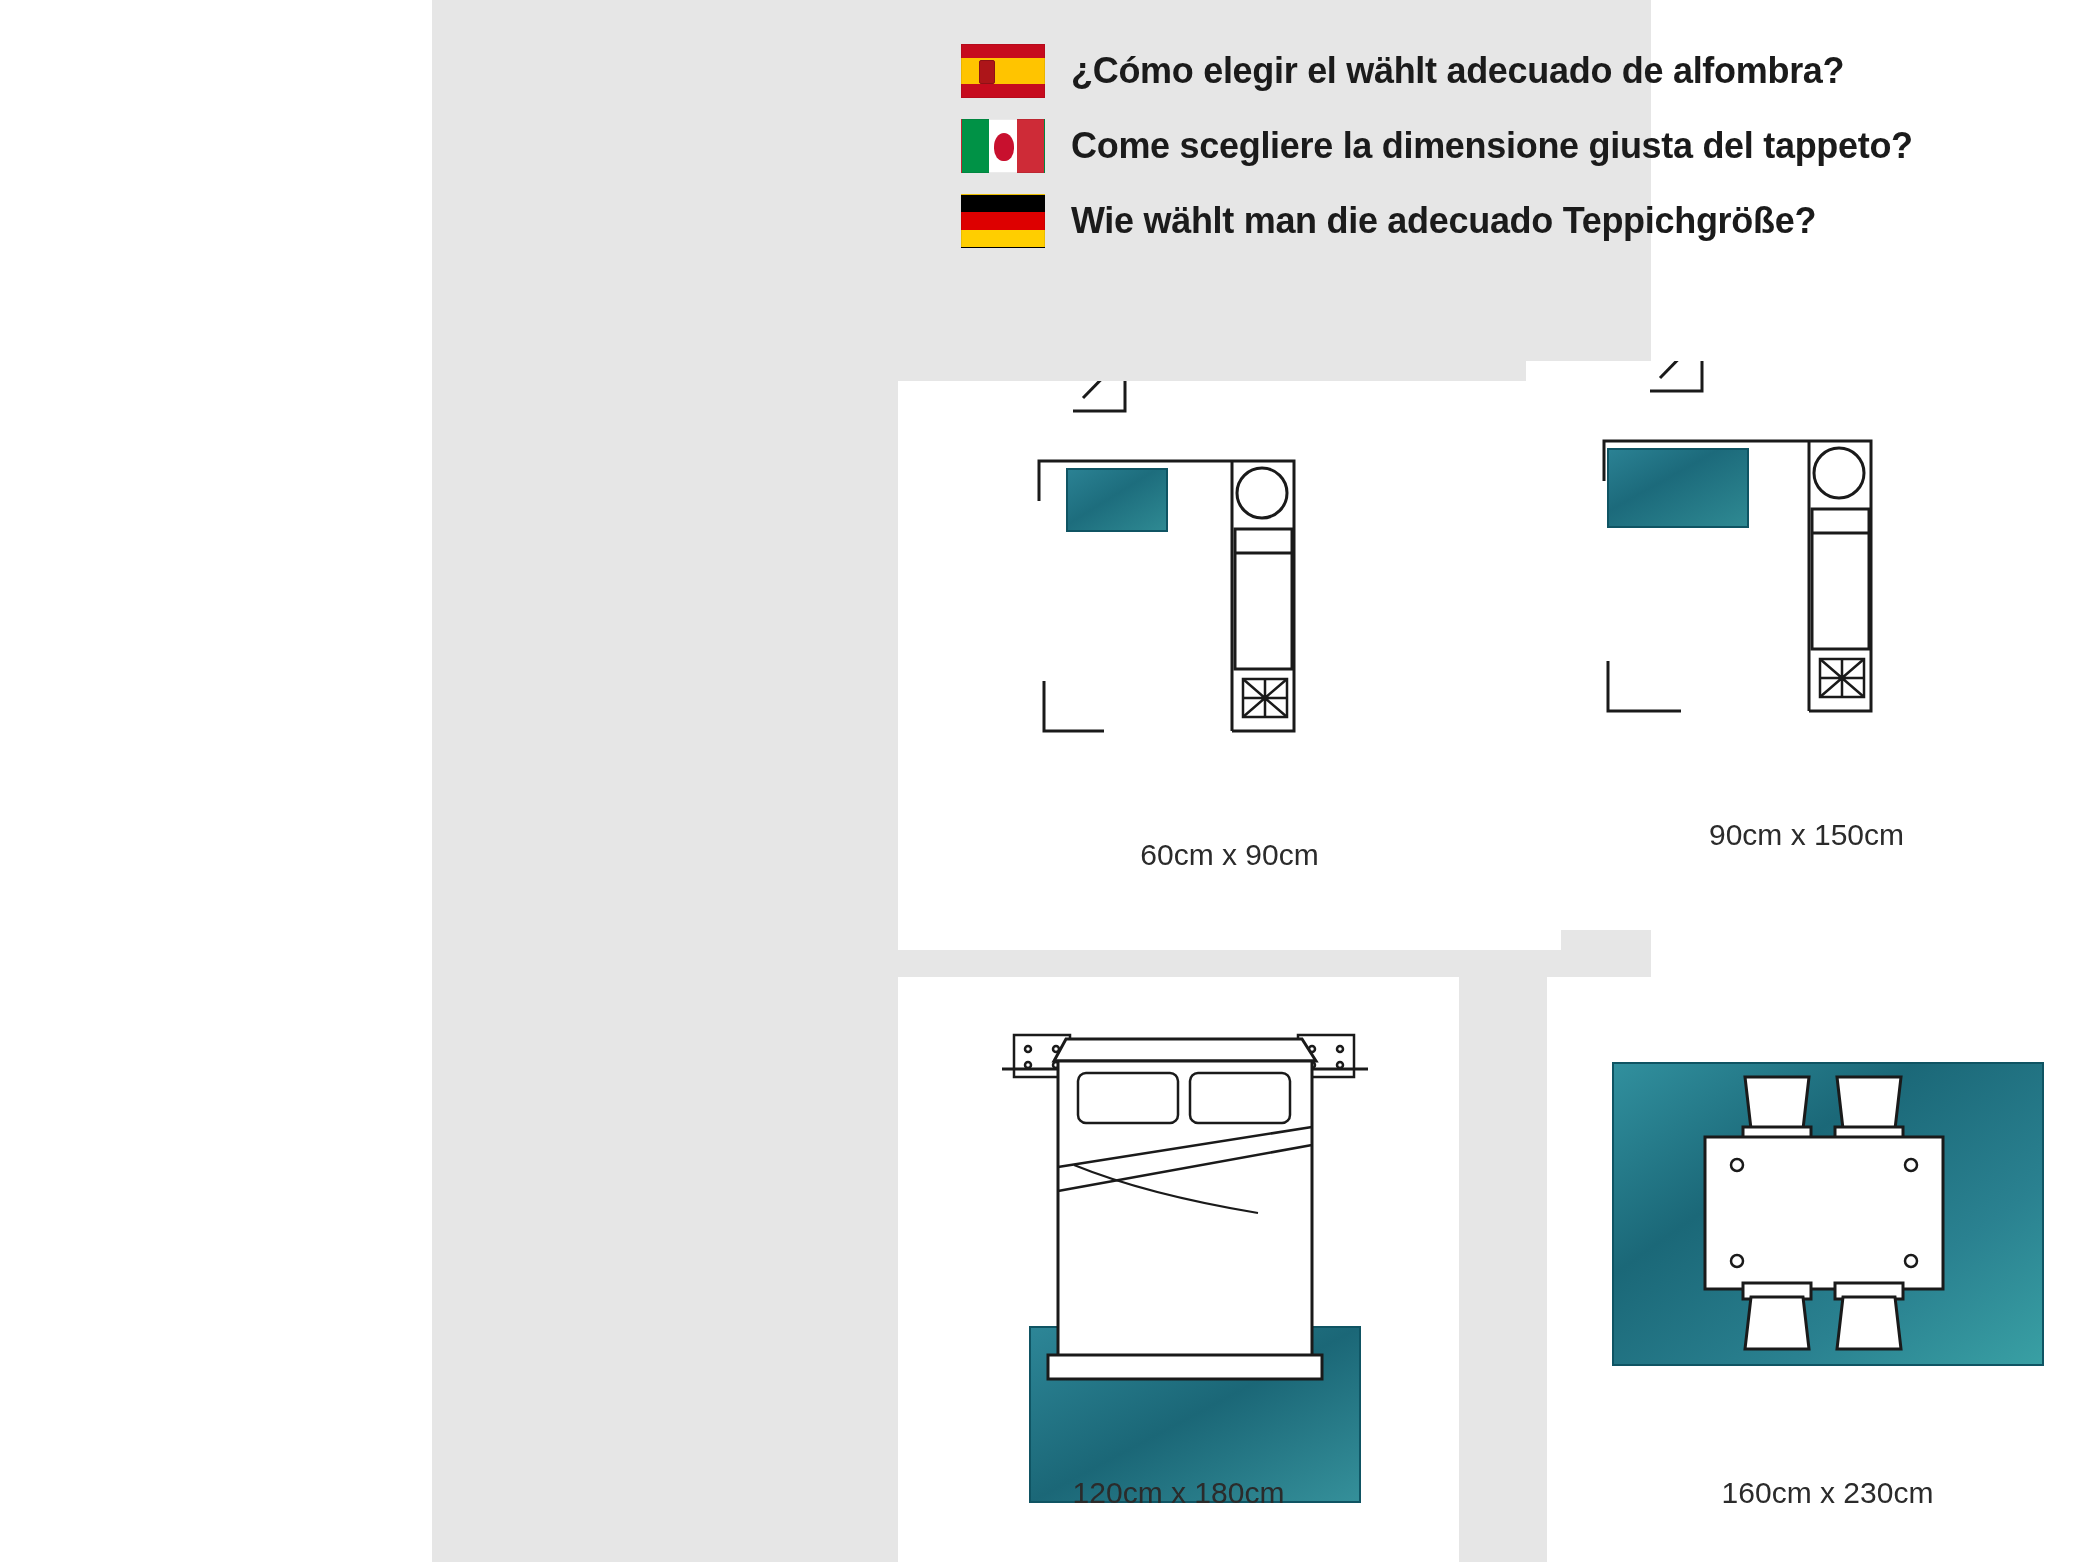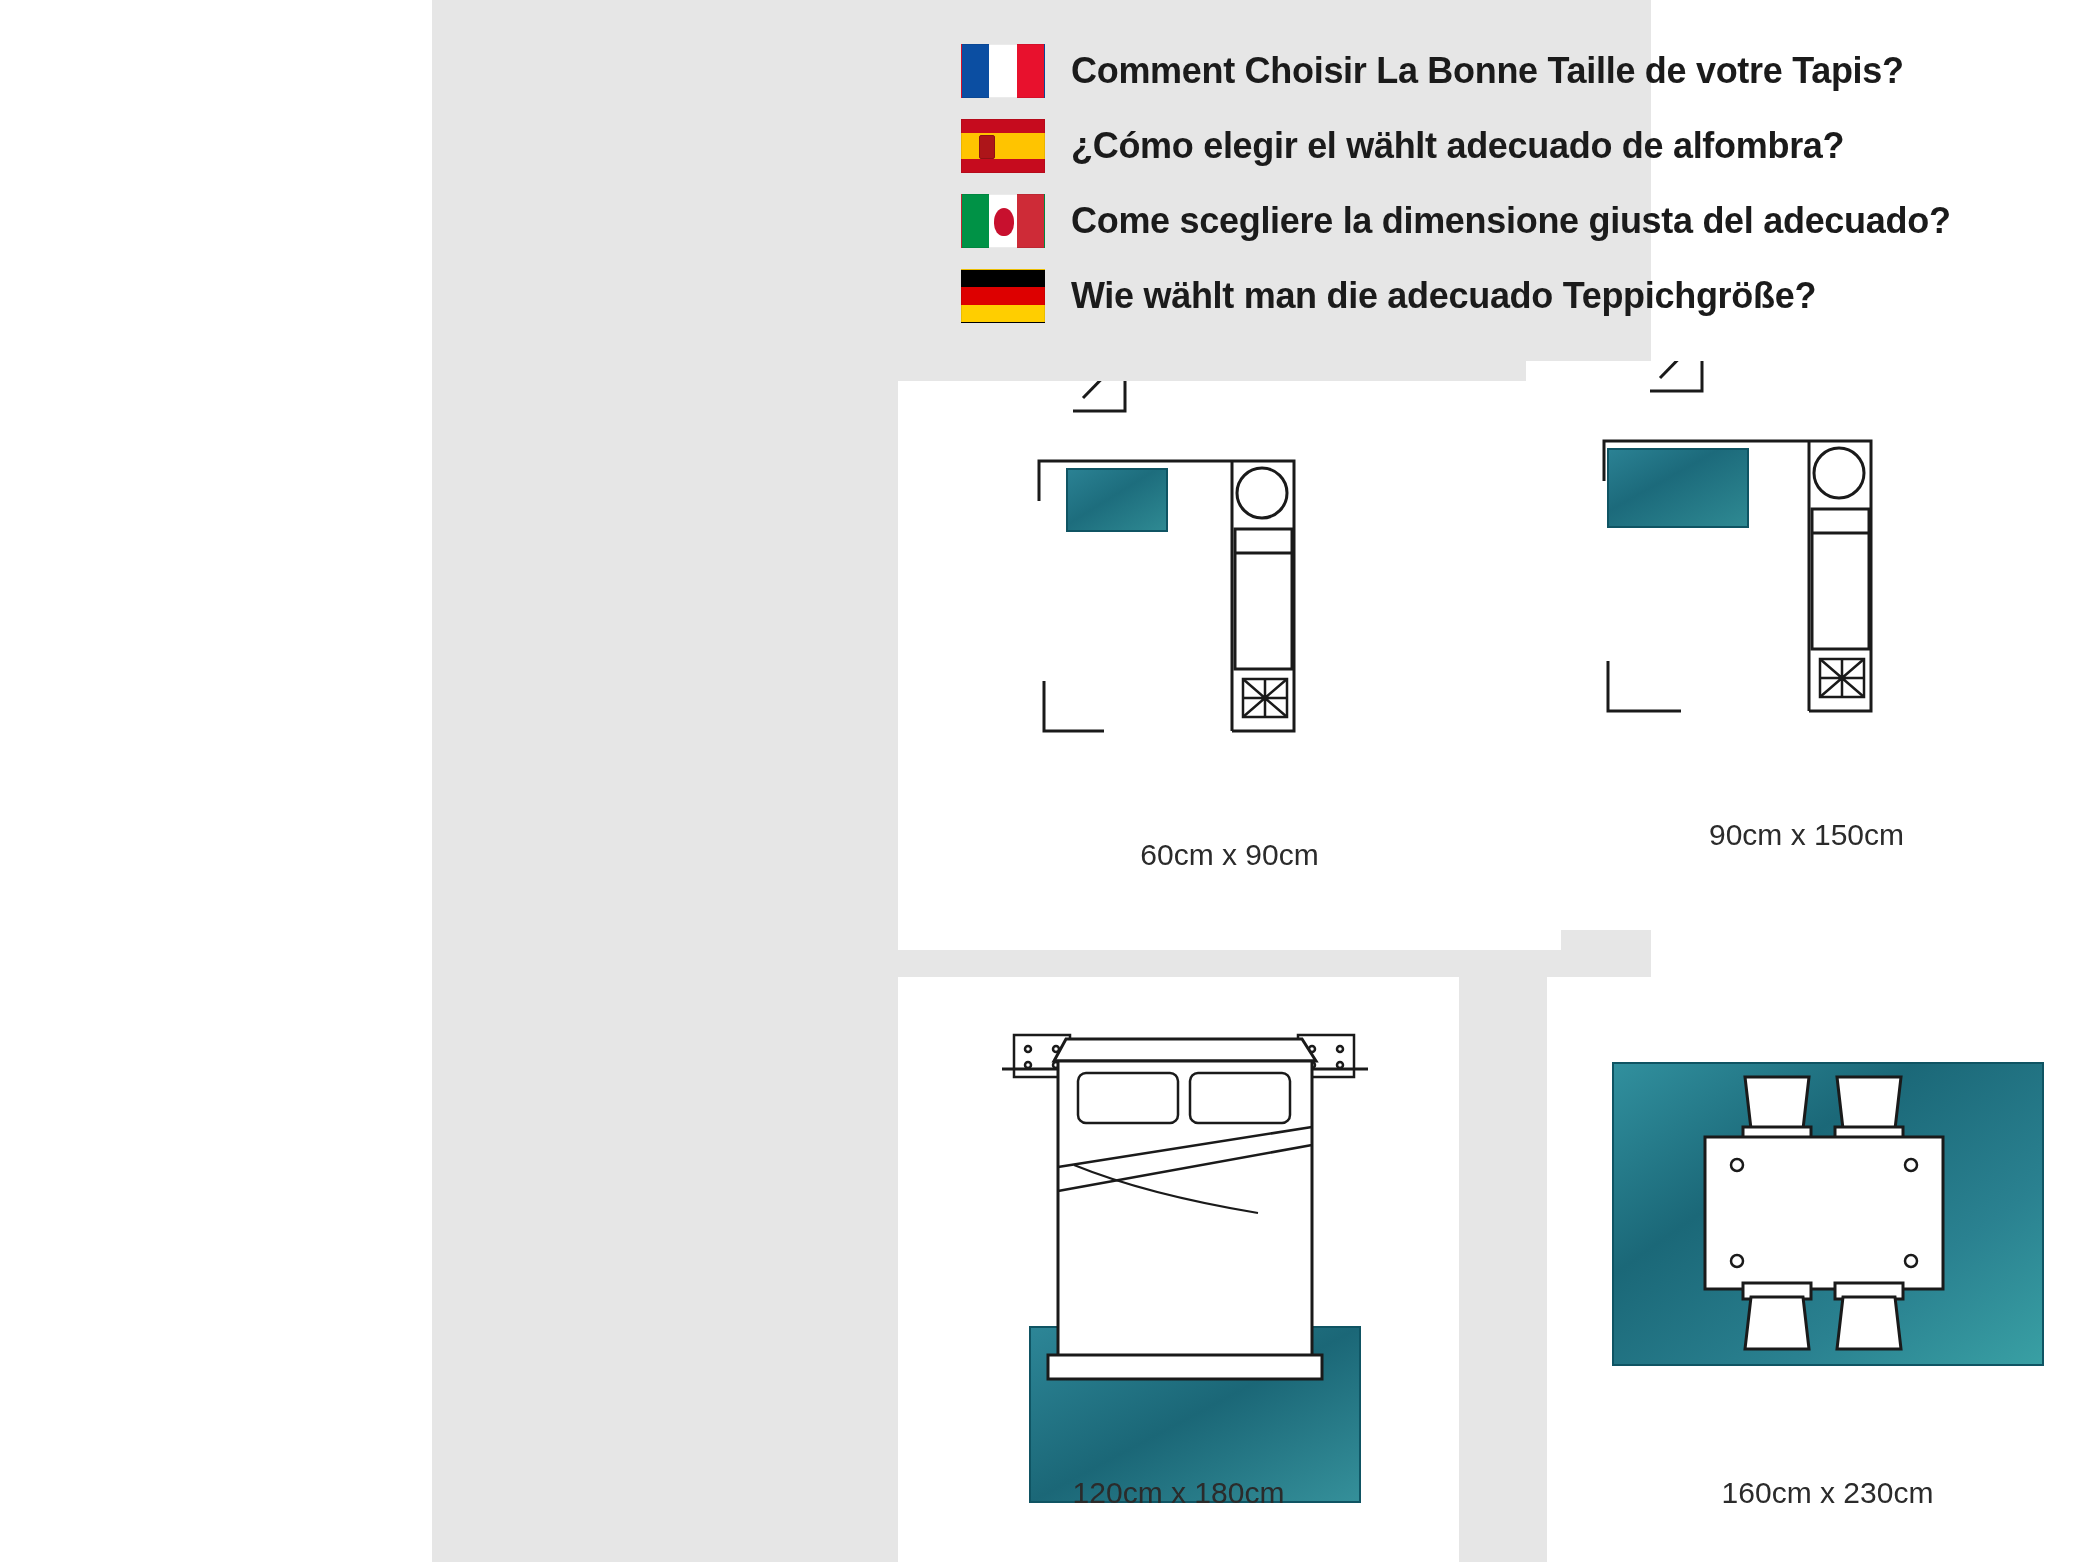--- a/index.html
+++ b/index.html
@@ -117,37 +117,33 @@
   
 </style>
 </head>
 <body>
 
 <div class="page">
   <div class="panel">
 
     <div class="titles">
 
-      <div class="title-row">
-        <div class="flag flag-fr"></div>
-        <div class="title-text">Comment Choisir La Bonne Taille de votre Tapis?</div>
-      </div>
 
       <div class="title-row">
         <div class="flag flag-es">
             <span class="crest"></span>
           </div>
         <div class="title-text">¿Cómo elegir el wählt adecuado de alfombra?</div>
       </div>
 
       <div class="title-row">
         <div class="flag flag-it">
             <span class="crest"></span>
           </div>
-        <div class="title-text">Come scegliere la dimensione giusta del adecuado?</div>
+        <div class="title-text">Come scegliere la dimensione giusta del tappeto?</div>
       </div>
 
       <div class="title-row">
         <div class="flag flag-de"></div>
         <div class="title-text">Wie wählt man die adecuado Teppichgröße?</div>
       </div>
 
     </div>
 
     <div class="card card-tl">

